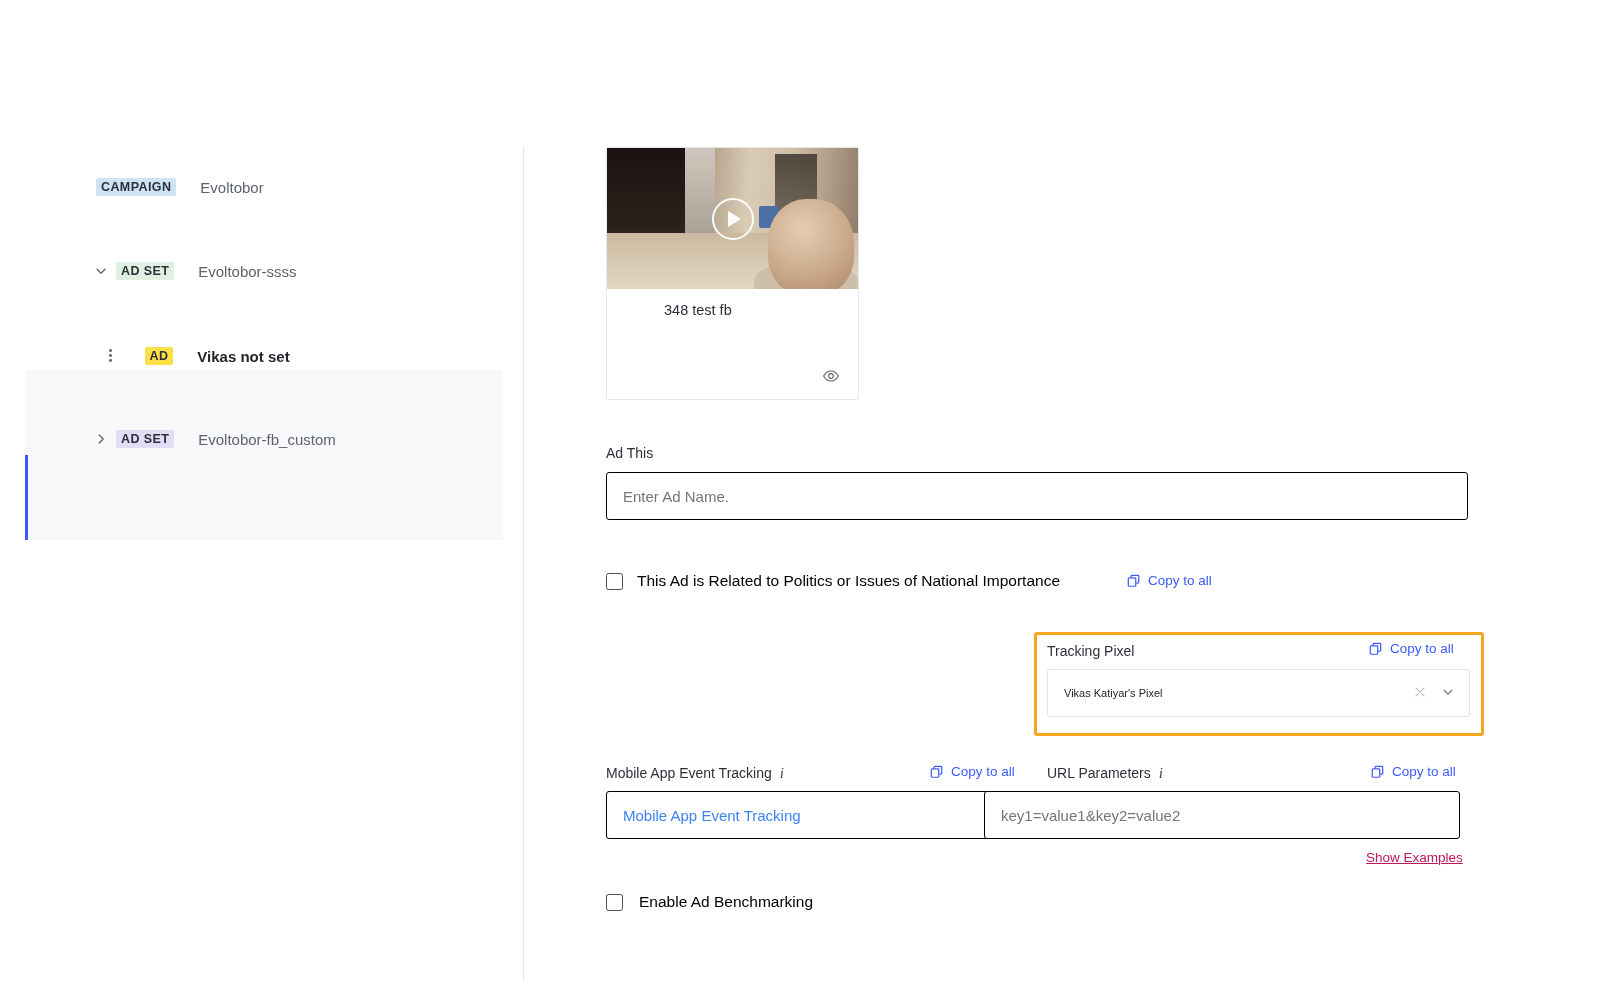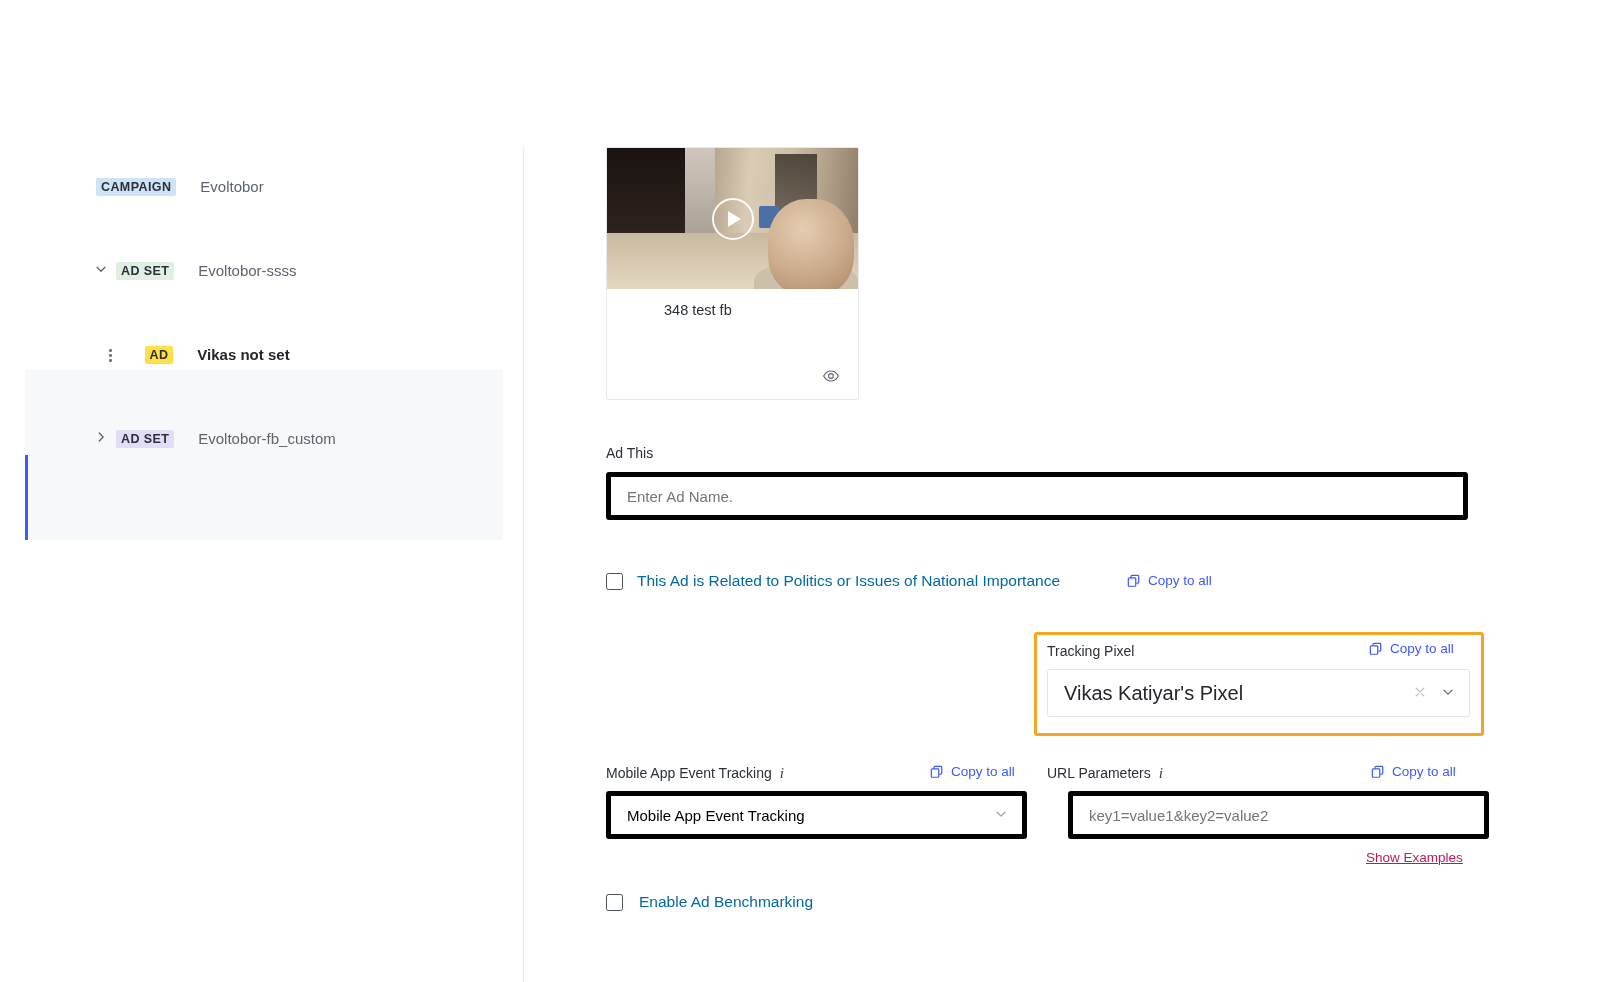--- a/index.html
+++ b/index.html
@@ -23,21 +23,21 @@
   
   .tree-panel {
     position: absolute; left: 0px; top: 140px;
     width: 523px; height: 842px;
   }
   .tree-divider {
     position: absolute; left: 523px; top: 147px;
     width: 1px; height: 835px; background: #e6e8eb;
   }
   .tree-row {
-    position: absolute; display: flex; align-items: flex-start;
+    position: absolute; display: flex; align-items: flex-end;
     white-space: nowrap;
     padding-left: 44px;
   }
   .row-campaign { left: 52px; top: 178px; }
   .row-adset1   { left: 50px; top: 262px; }
   .row-ad       { left: 62px; top: 346px; }
   .row-adset2   { left: 50px; top: 430px; }
 
   .highlight-block {
     position: absolute; left: 25px; top: 230px;
@@ -133,40 +133,40 @@
     position: absolute; right: 18px; bottom: 14px;
     width: 18px; height: 18px; color: #5d646e;
   }
 
   
   .fld-label {
     position: absolute; font-size: 14px; color: #2b3038; white-space: nowrap;
   }
   .ph-input {
     position: absolute; background: #fff;
-    border: 5px solid #000000; border-radius: 3px;
+    border: 1px solid #000000; border-radius: 3px;
     display: flex; align-items: center;
-    font-size: 15px; color: #000000; padding: 0 16px;
+    font-size: 15px; color: #3b82f6; padding: 0 16px;
   }
   .ph-input .chev-dn {
     position: absolute; right: 14px; color: #9aa0a8; font-size: 12px;
   }
 
   #ad-name-label { left: 606px; top: 445px; }
   #ad-name-input { left: 606px; top: 472px; width: 862px; height: 48px; }
 
   
   .cb {
     width: 17px; height: 17px; border: 1.6px solid #4b5158;
     border-radius: 2.5px; background: #fff; flex: 0 0 auto;
   }
   .cb-row { position: absolute; display: flex; align-items: center; gap: 14px; }
   #politics-row { left: 606px; top: 572px; }
   #benchmark-row { left: 606px; top: 893px; gap: 16px; }
-  .cb-text { font-size: 15.5px; color: #0369a1; white-space: nowrap; }
+  .cb-text { font-size: 15.5px; color: #000000; white-space: nowrap; }
 
   
   .copy-link {
     position: absolute; display: flex; align-items: center; gap: 7px;
     color: #3d5afe; font-size: 13.5px; white-space: nowrap;
   }
   .copy-icon { width: 14px; height: 14px; display: block; }
 
   #copy-politics { left: 1127px; top: 573px; }
   #copy-pixel    { left: 1369px; top: 641px; }
@@ -179,34 +179,34 @@
     width: 450px; height: 104px;
     border: 3px solid #f5a623; border-radius: 3px;
     background: #fff;
   }
   #pixel-label { left: 1047px; top: 643px; }
   .pixel-select {
     position: absolute; left: 1047px; top: 669px;
     width: 423px; height: 48px;
     border: 1px solid #dfe2e6; border-radius: 3px; background: #fff;
     display: flex; align-items: center; padding: 0 16px;
-    font-size: 20px; color: #23262b;
+    font-size: 11px; color: #23262b;
   }
   .pixel-actions {
     position: absolute; right: 14px; display: flex; align-items: center; gap: 14px;
     color: #b4b9bf; font-size: 14px;
   }
   .pixel-actions .x-clear { font-size: 15px; }
   .pixel-actions .chev-dn2 { font-size: 12px; color: #6b7280; }
 
   
   #mobile-label { left: 606px; top: 765px; }
   #mobile-input { left: 606px; top: 791px; width: 421px; height: 48px; }
   #url-label    { left: 1047px; top: 765px; }
-  #url-input    { left: 1068px; top: 791px; width: 421px; height: 48px; }
+  #url-input    { left: 984px; top: 791px; width: 476px; height: 48px; }
 
   .info-i {
     font-family: "Liberation Serif", serif; font-style: italic;
     font-size: 15px; color: #3b4046; margin-left: 8px;
   }
   #show-examples {
     position: absolute; left: 1366px; top: 850px;
     font-size: 13.5px; color: #be185d; white-space: nowrap; text-decoration: underline;
   }
 </style>

